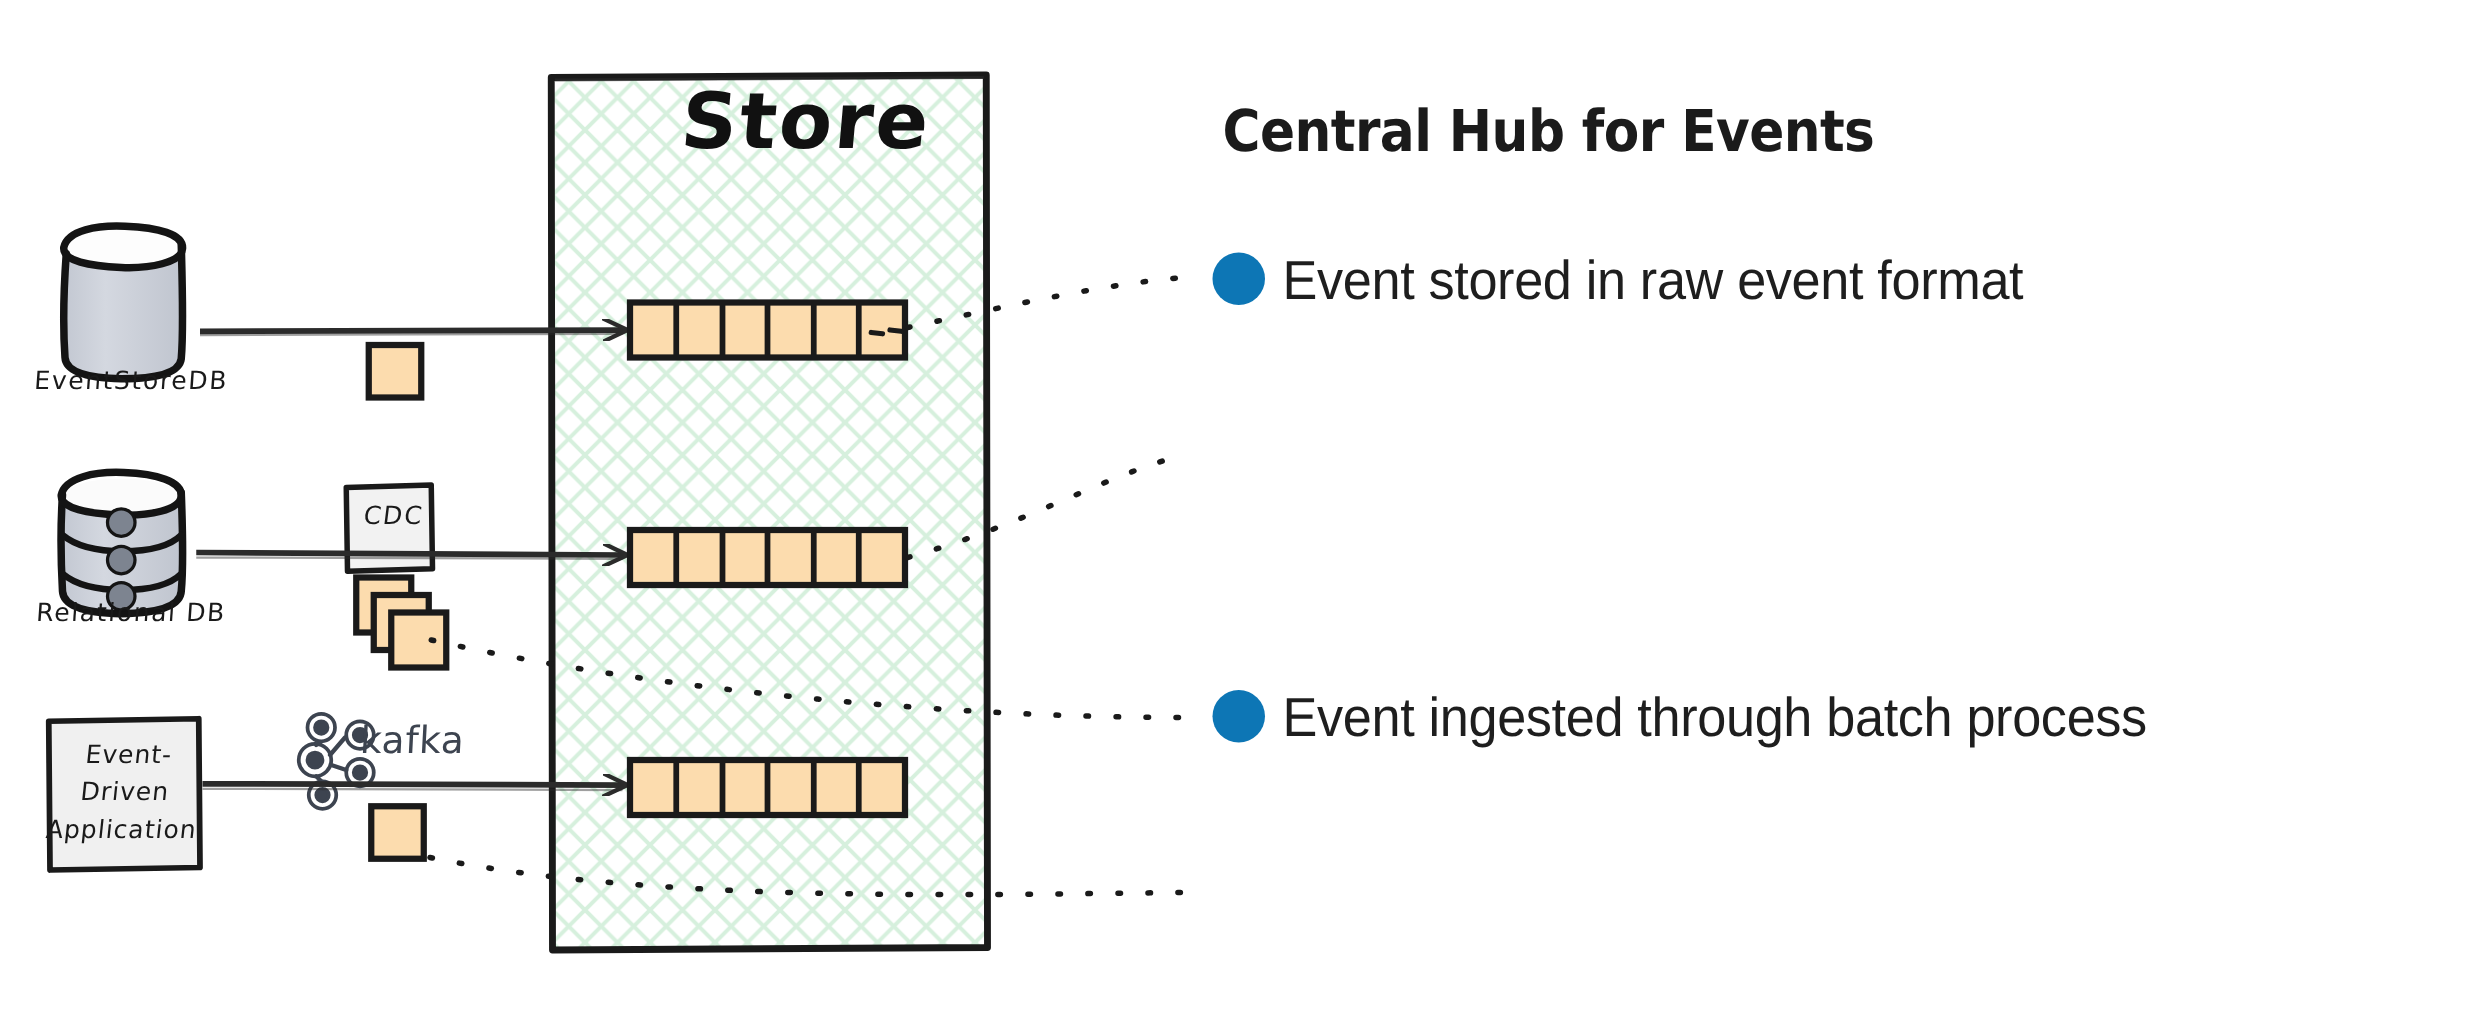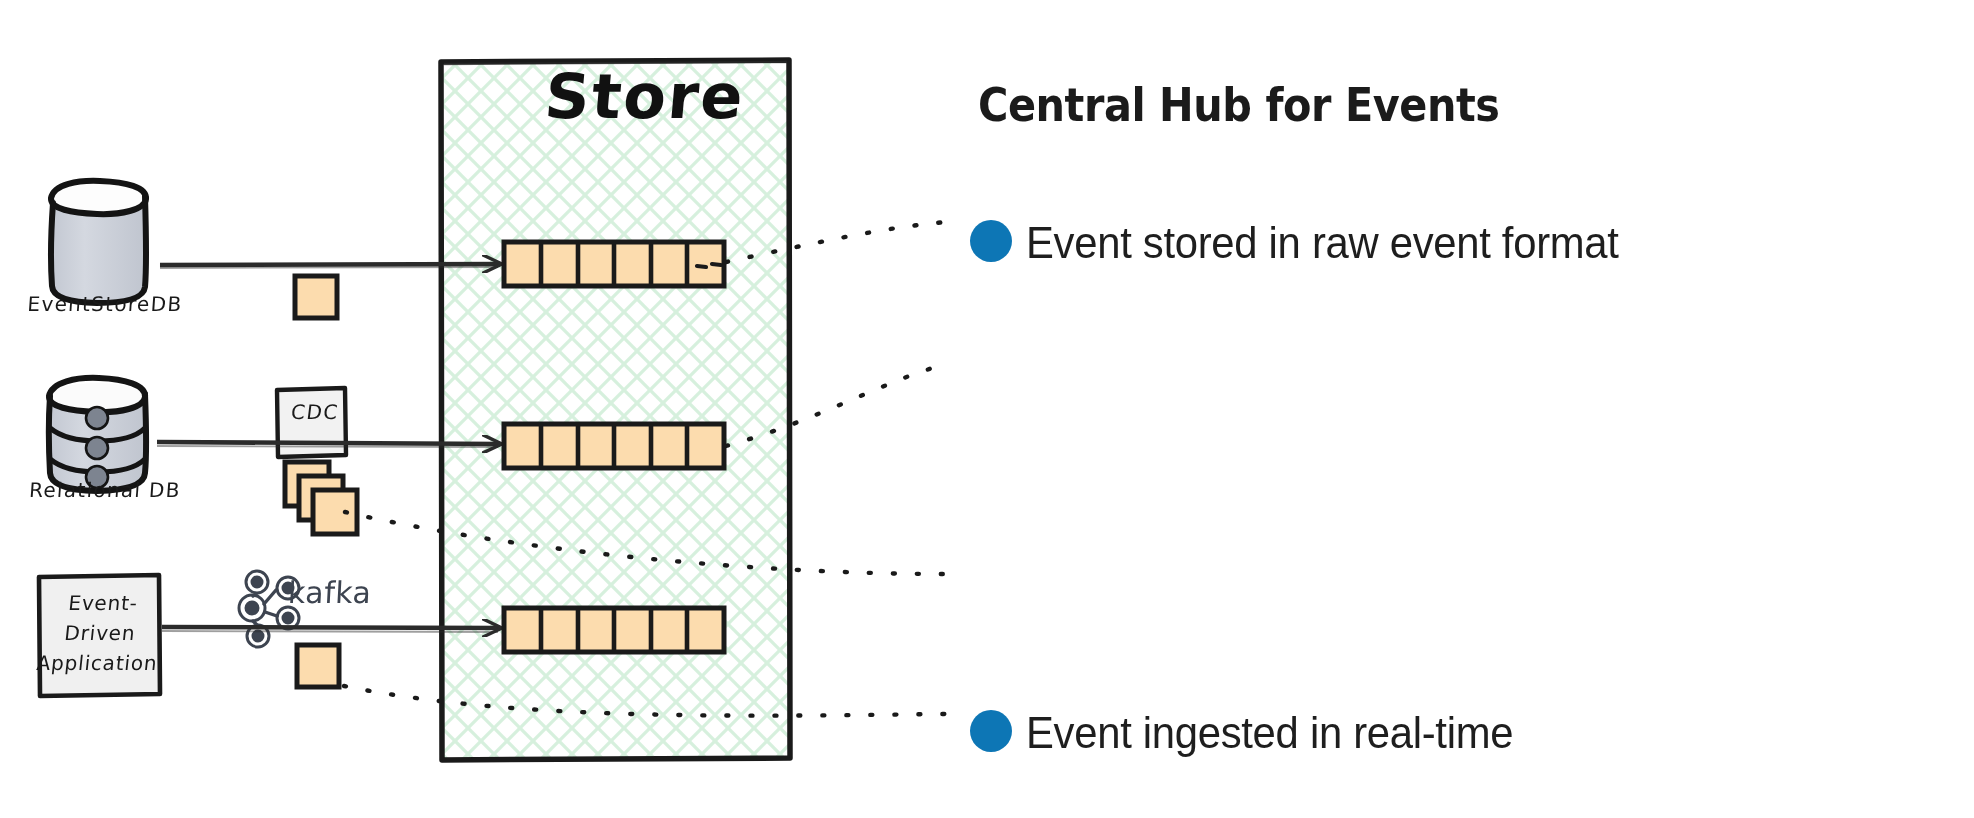--- a/index.html
+++ b/index.html
@@ -89,21 +89,20 @@
     transform: scaleX(0.90);
     transform-origin: left center;
     white-space: nowrap;
     margin: 0 0 42px 8px;
   }
   .bullet-row {
     position: absolute;
     display: flex;
     align-items: flex-start;
     left: 0;
-    margin-top: 18px;
   }
   .bullet-dot {
     width: 42px;
     height: 42px;
     border-radius: 50%;
     flex: 0 0 auto;
     margin-top: 8px;
   }
   .bullet-text {
     font-family: "Liberation Sans", sans-serif;
@@ -279,20 +278,20 @@
   <div id="right-panel">
 
     <div id="panel-title">Central Hub for Events</div>
 
     <div class="bullet-row" id="bullet-0">
       <span class="bullet-dot" style="background: rgb(13, 118, 181);"></span>
       <span class="bullet-text">Event stored in raw event format</span>
     </div>
 
 
-
-    <div class="bullet-row" id="bullet-3">
+    <div class="bullet-row" id="bullet-2">
       <span class="bullet-dot" style="background: rgb(13, 118, 181);"></span>
-      <span class="bullet-text">Event ingested in real-time</span>
+      <span class="bullet-text">Event ingested through batch process</span>
     </div>
+
 
   </div>
 </div>
 
 </body></html>

